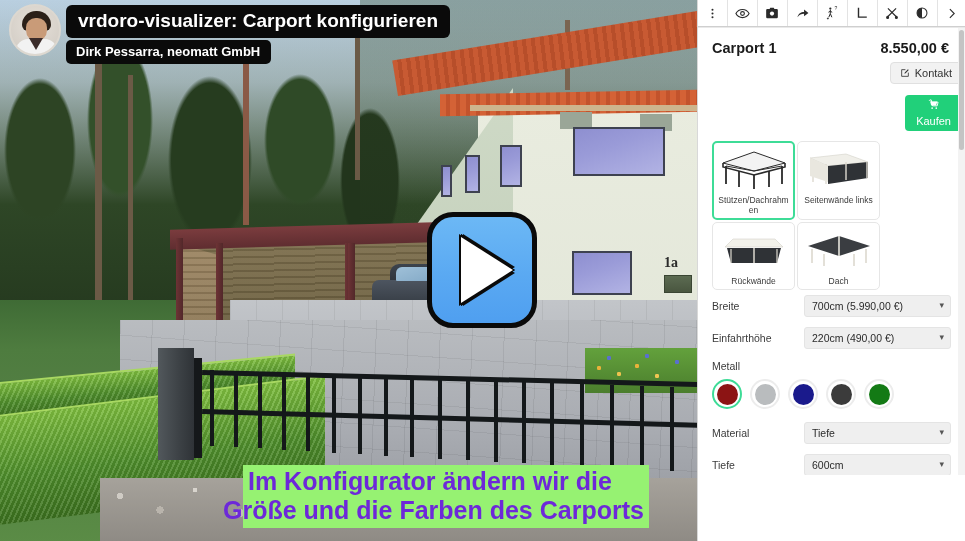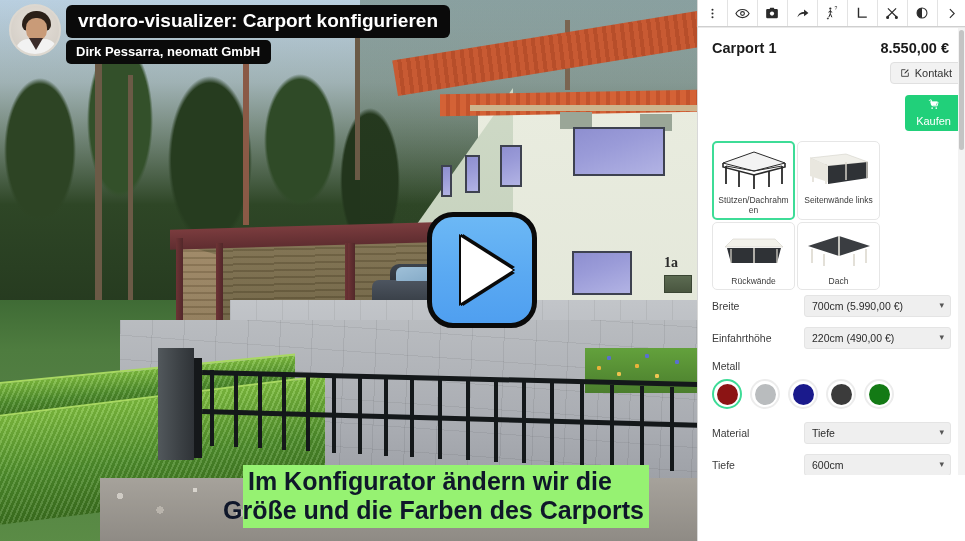--- a/index.html
+++ b/index.html
@@ -268,21 +268,21 @@
     border-top:33px solid transparent;
     border-bottom:33px solid transparent;
     filter: drop-shadow(2px 0 0 #0a0a0a) drop-shadow(-2px 0 0 #0a0a0a)
             drop-shadow(0 3px 0 #0a0a0a) drop-shadow(0 -3px 0 #0a0a0a);
     margin-left:10px;
   }
 
   
   .caption {
     position:absolute; left:243px; top:465px; z-index:23;
-    background:#96f272; color:#0f172a;
+    background:#96f272; color:#6d28d9;
     font-size:25px; font-weight:bold; line-height:1.16;
     padding:2px 5px 3px 5px;
     white-space:nowrap;
   }
   .caption .l2 { display:block; margin-left:-25px; }
 
   
   .panel {
     position:absolute; right:0; top:0; width:268px; height:541px;
     background:#fff; border-left:1px solid #d8d8d8;

